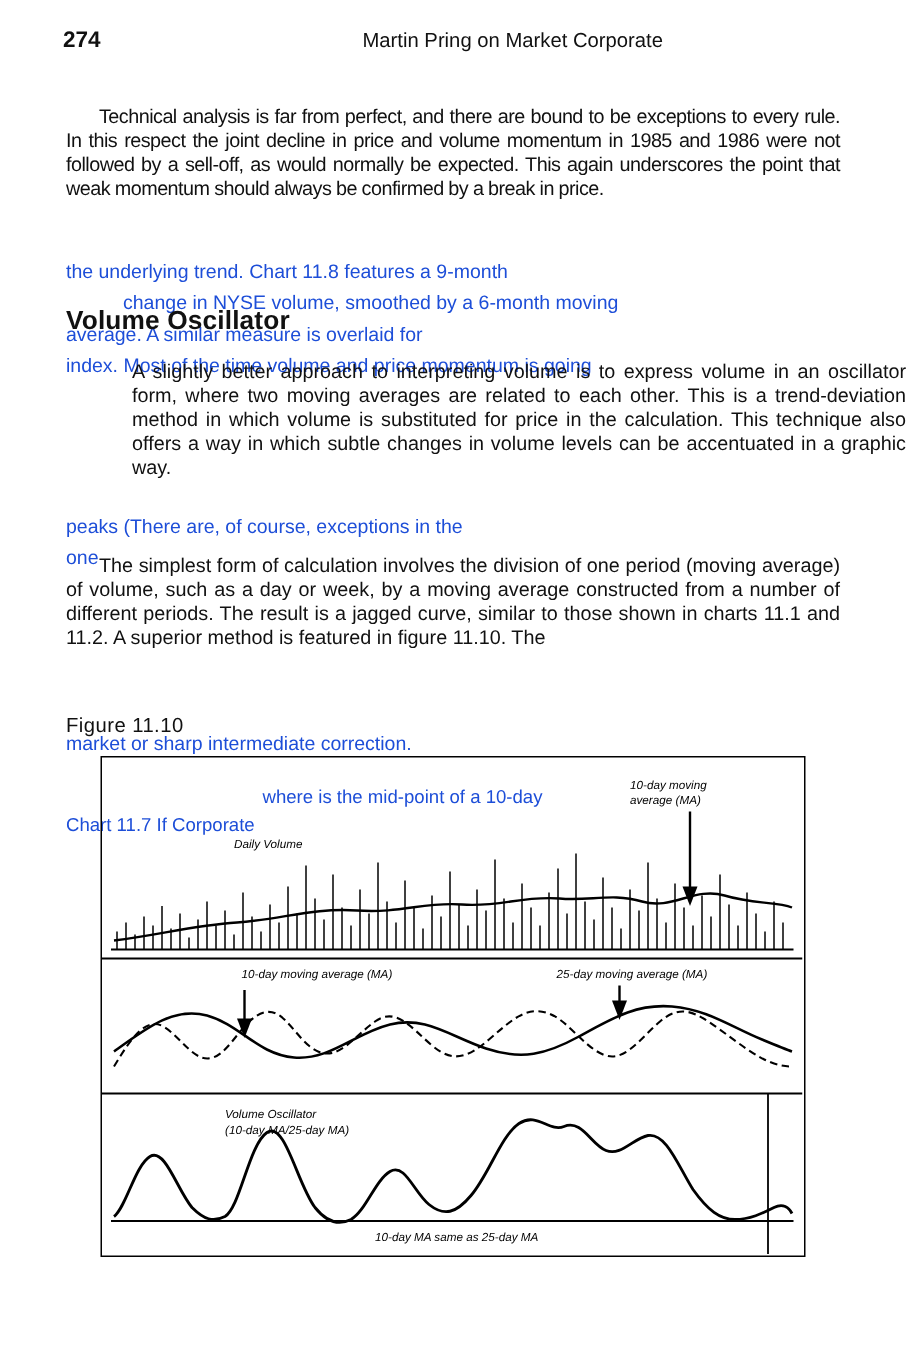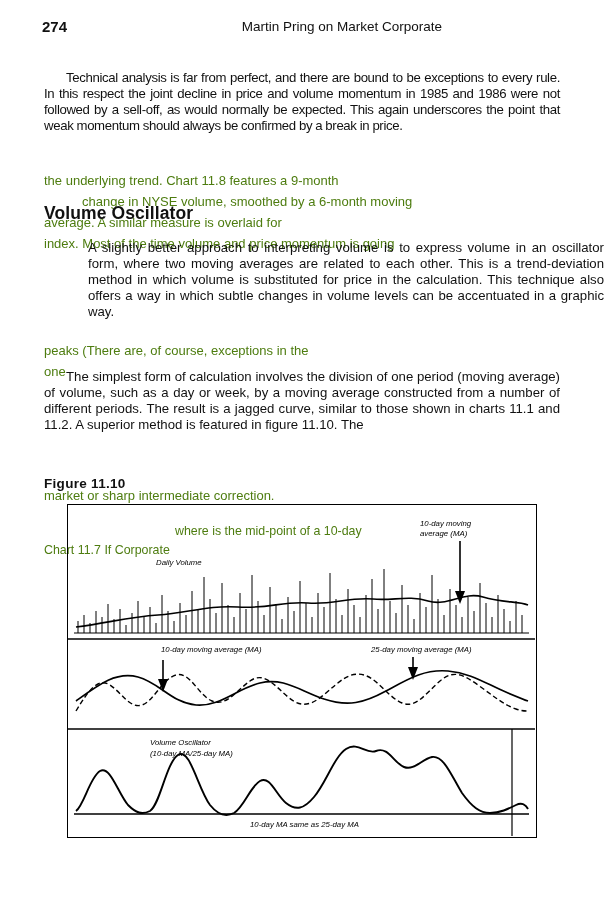--- a/index.html
+++ b/index.html
@@ -62,28 +62,28 @@
 
   h2.section {
     margin: 0;
     font-size: 17.5px;
     font-weight: bold;
     letter-spacing: 0.1px;
   }
 
   .figure-label {
     font-size: 13.5px;
-    font-weight: bold;
+    font-weight: normal;
     letter-spacing: 0.3px;
   }
 
   
   .ghost {
     position: absolute;
-    color: #4d7c0f;
+    color: #1d4ed8;
     font-size: 13px;
     line-height: 21px;
     white-space: nowrap;
     pointer-events: none;
   }
   .ghost.small { font-size: 12.4px; }
 
   
   .figure-box {
     position: absolute;

